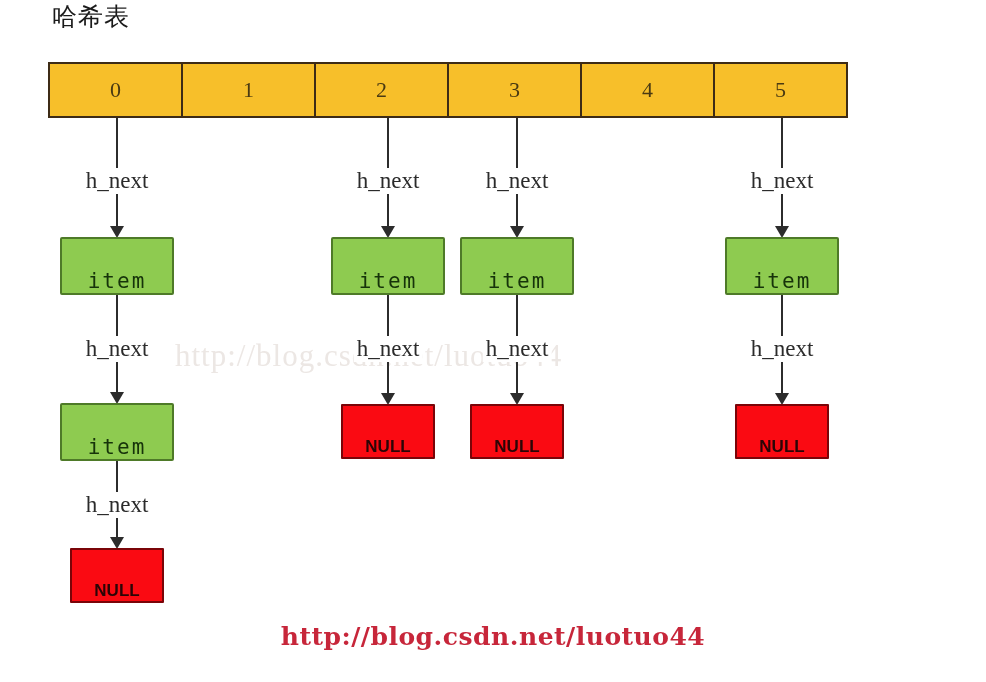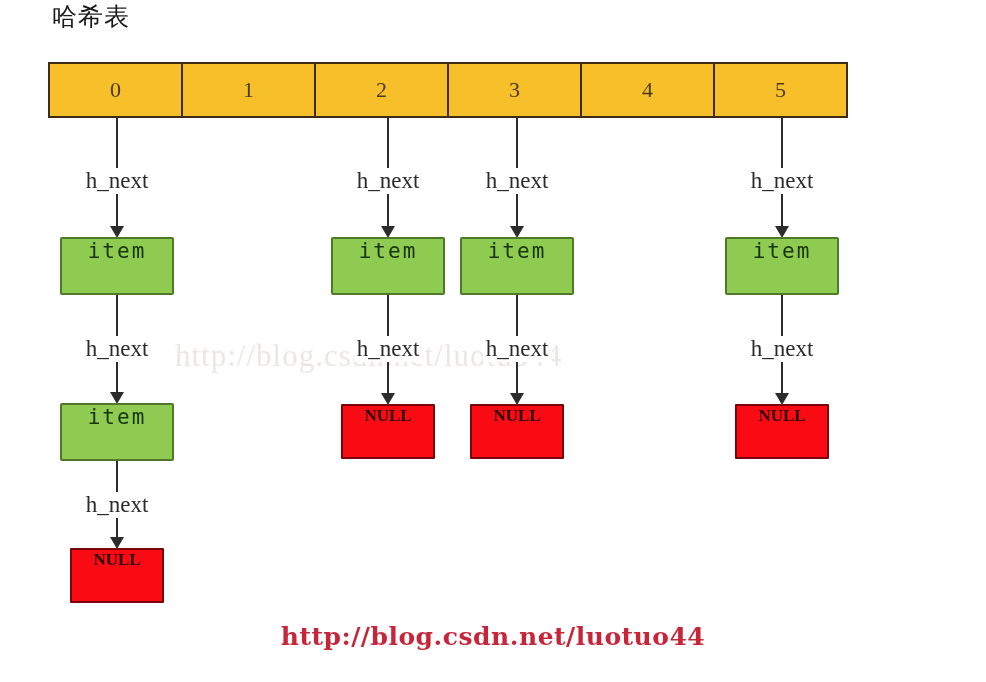--- a/index.html
+++ b/index.html
@@ -54,21 +54,21 @@
     font-family: "Liberation Serif", "DejaVu Serif", serif;
     font-size: 22px;
     color: #4a3a12;
   }
 
   
   .node {
     position: absolute;
     box-sizing: border-box;
     display: flex;
-    align-items: flex-start;
+    align-items: flex-end;
     justify-content: center;
   }
   .node-item {
     width: 114px;
     height: 58px;
     background: #8ecb50;
     border: 2px solid #4e7a28;
     border-radius: 2px;
   }
   .node-item .node-label {
@@ -78,21 +78,21 @@
     letter-spacing: 2px;
   }
   .node-null {
     width: 94px;
     height: 55px;
     background: #fa0a12;
     border: 2px solid #7a0408;
     border-radius: 1px;
   }
   .node-null .node-label {
-    font-family: Liberation Serif, serif;
+    font-family: Liberation Sans, sans-serif;
     font-weight: bold;
     font-size: 17px;
     color: #2b0506;
     letter-spacing: 0px;
   }
 
   
   .conn {
     position: absolute;
     width: 2px;

